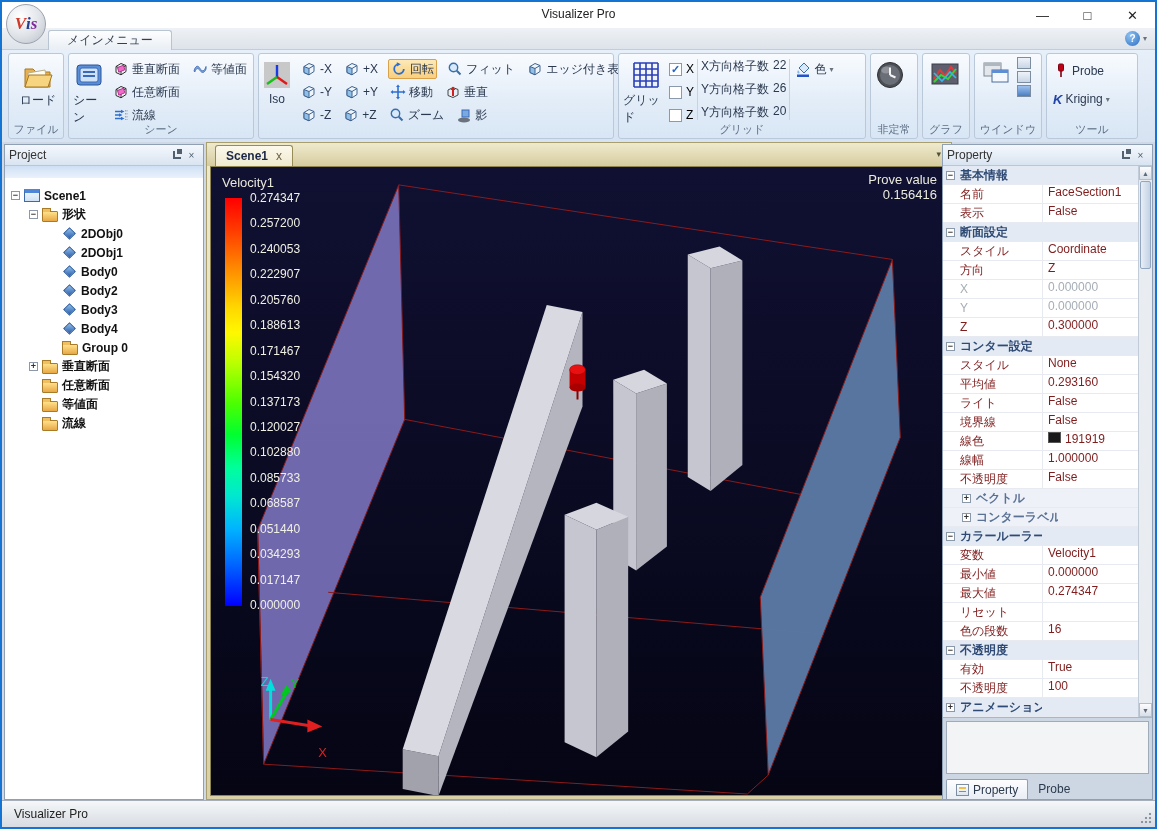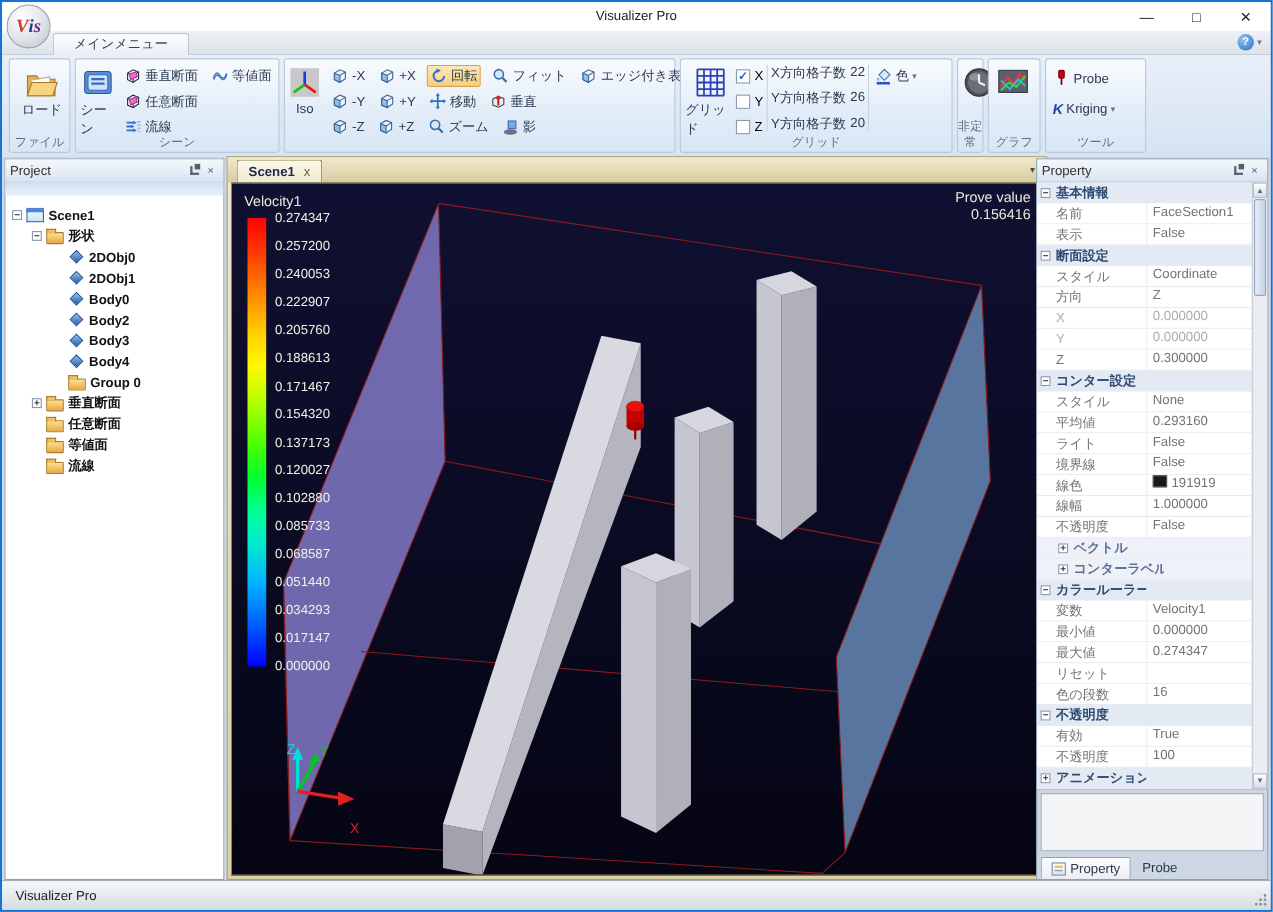--- a/index.html
+++ b/index.html
@@ -114,21 +114,21 @@
     flex-direction:column; justify-content:space-between; }
   .cb-label { color:#f0f0e4; font-size:12px; height:14px; line-height:14px; }
   .probe-read { position:absolute; right:10px; top:5px; text-align:right; color:#eaeadc; font-size:13px; }
 
   
   .rpanel { position:absolute; right:2px; top:2px; width:211px; bottom:0; background:#cdd7e3;
     border:1px solid #8fa0b5; display:flex; flex-direction:column; }
   .propgrid { position:relative; background:#fff; border-bottom:1px solid #aab6c5; }
   .prop-rows { margin-right:14px; }
   .prop-row { display:flex; align-items:center; height:19px; border-bottom:1px solid #e7ebf1;
-    background:#fff; padding-left:3px; color:#737373; }
+    background:#fff; padding-left:3px; color:#7f1d1d; }
   .p-exp { width:9px; height:9px; border:1px solid #8a98aa; background:#fff; flex:0 0 9px;
     display:flex; align-items:center; justify-content:center; font-size:9px; line-height:7px; color:#333; }
   .p-exp::before{ content:"\2212"; }
   .prop-row[data-kind="section_collapsed"] .p-exp::before,
   .prop-row[data-kind="subsection"] .p-exp::before { content:"+"; }
   .prop-row[data-kind="row"] .p-exp, .prop-row[data-kind="disabled"] .p-exp,
   .prop-row[data-kind="swatch"] .p-exp { visibility:hidden; }
   .p-label { margin-left:5px; width:82px; flex:0 0 82px; white-space:nowrap; overflow:hidden; }
   .p-value { flex:1; border-left:1px solid #e7ebf1; padding-left:5px; height:100%;
     display:flex; align-items:flex-start; gap:4px; white-space:nowrap; overflow:hidden; }
@@ -478,39 +478,52 @@
           <svg class="ic16" viewBox="0 0 16 16">
               <use href="#paint-ic"></use>
             </svg>
           <span>色</span>
           <span class="caret">▾</span>
         </span>
       </div>
       <div class="rgroup-label">グリッド</div>
     </div>
 
-    <div class="rgroup" style="width:24px">
+    <div class="rgroup" style="width:48px">
       <div class="bigbtn" style="width:30px">
         <svg width="28" height="28" viewBox="0 0 28 28">
             <use href="#clock-ic"></use>
           </svg>
       </div>
       <div class="rgroup-label">非定常</div>
     </div>
 
     <div class="rgroup" style="width:48px">
       <div class="bigbtn" style="width:36px">
         <svg width="28" height="26" viewBox="0 0 28 26">
             <use href="#chart-ic"></use>
           </svg>
       </div>
 
       <div class="rgroup-label">グラフ</div>
     </div>
 
+    <div class="rgroup" style="width:68px; display:flex;">
+      <div class="bigbtn" style="width:34px">
+        <svg width="26" height="22" viewBox="0 0 26 22">
+            <use href="#win-ic"></use>
+          </svg>
+      </div>
+      <div class="minicol">
+        <span class="mini-ic"></span>
+        <span class="mini-ic"></span>
+        <span class="mini-ic" style="background:linear-gradient(#9ec2ee,#4a7ec2)"></span>
+      </div>
+      <div class="rgroup-label">ウインドウ</div>
+    </div>
 
     <div class="rgroup" style="width:92px">
       <div class="smallrows" style="height:66px; justify-content:flex-start; gap:8px; padding-top:4px;">
         <span class="sbtn">
           <svg class="ic16" viewBox="0 0 16 16">
               <use href="#probe-pin"></use>
             </svg>
           <span>Probe</span>
         </span>
         <span class="sbtn">

